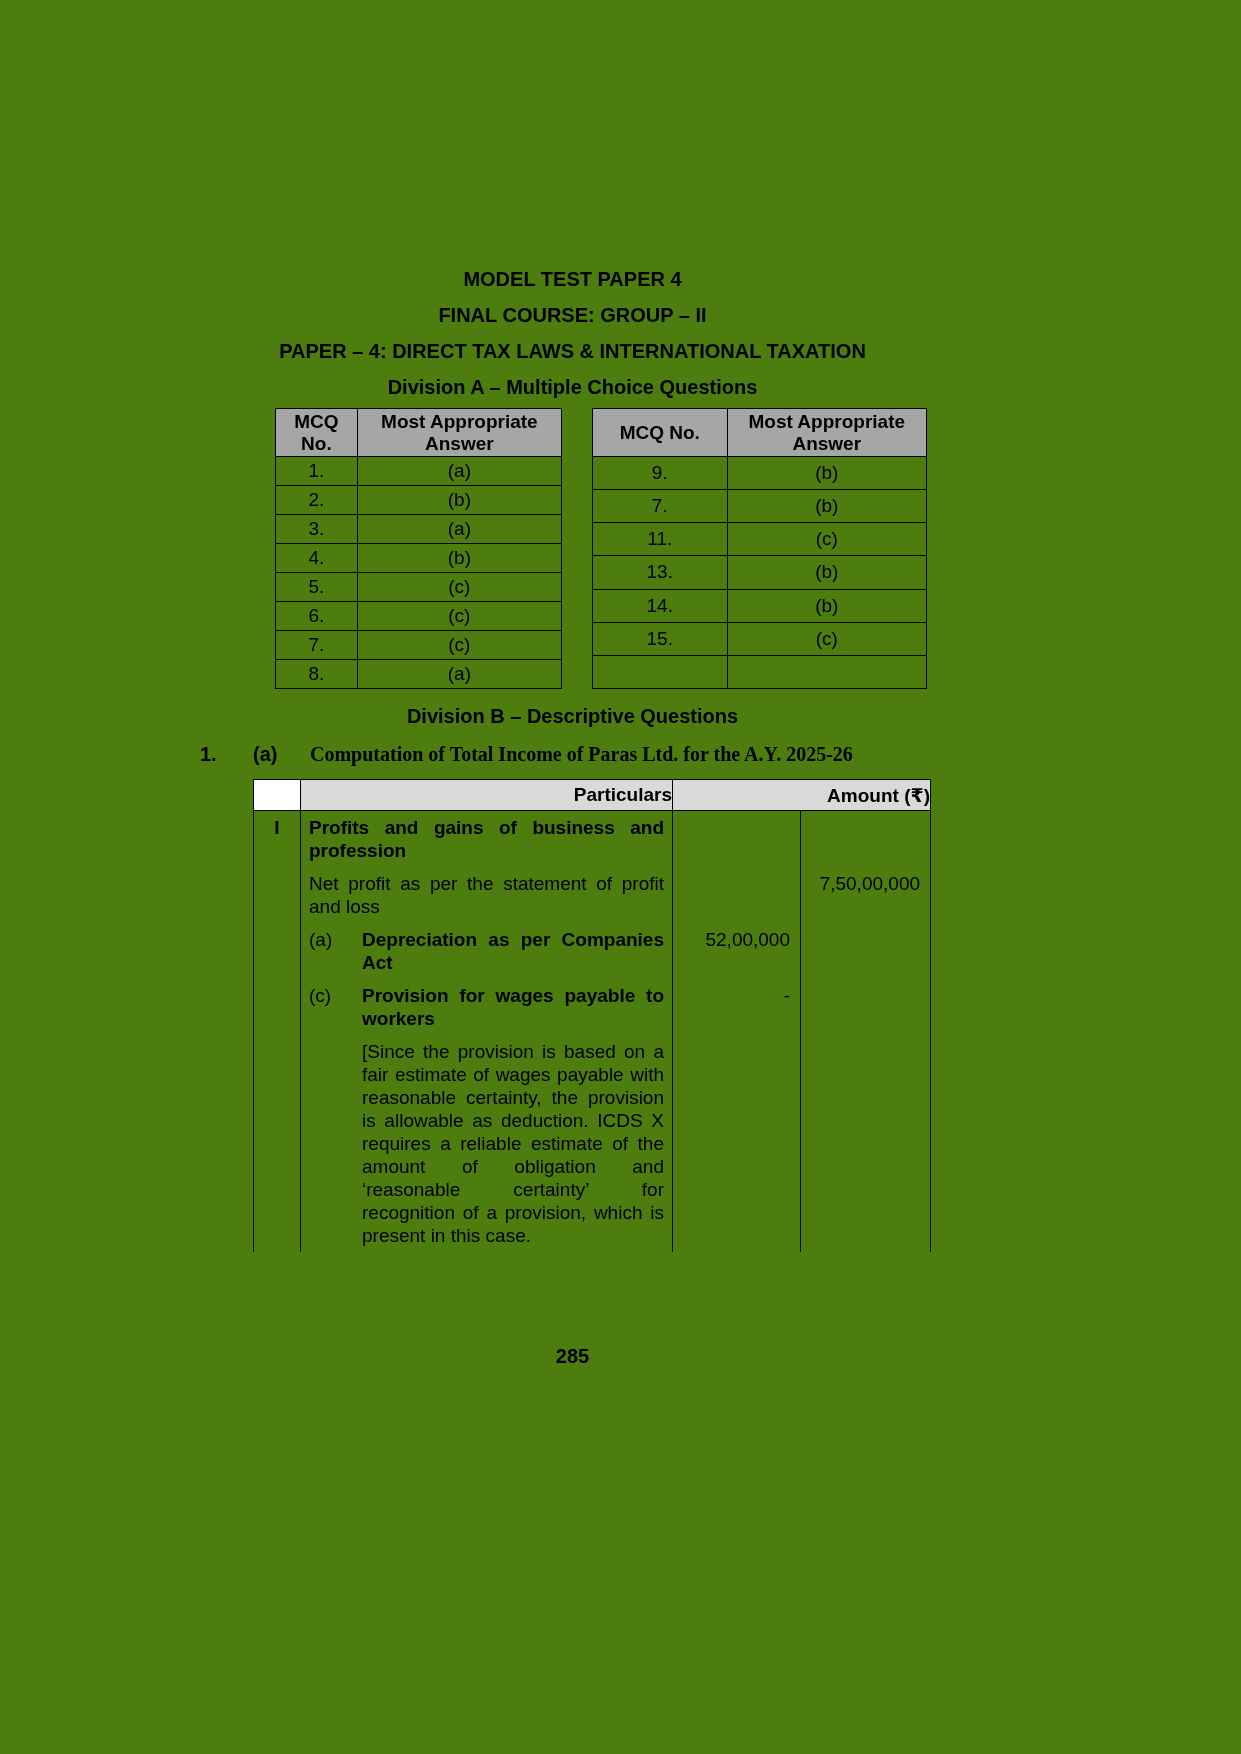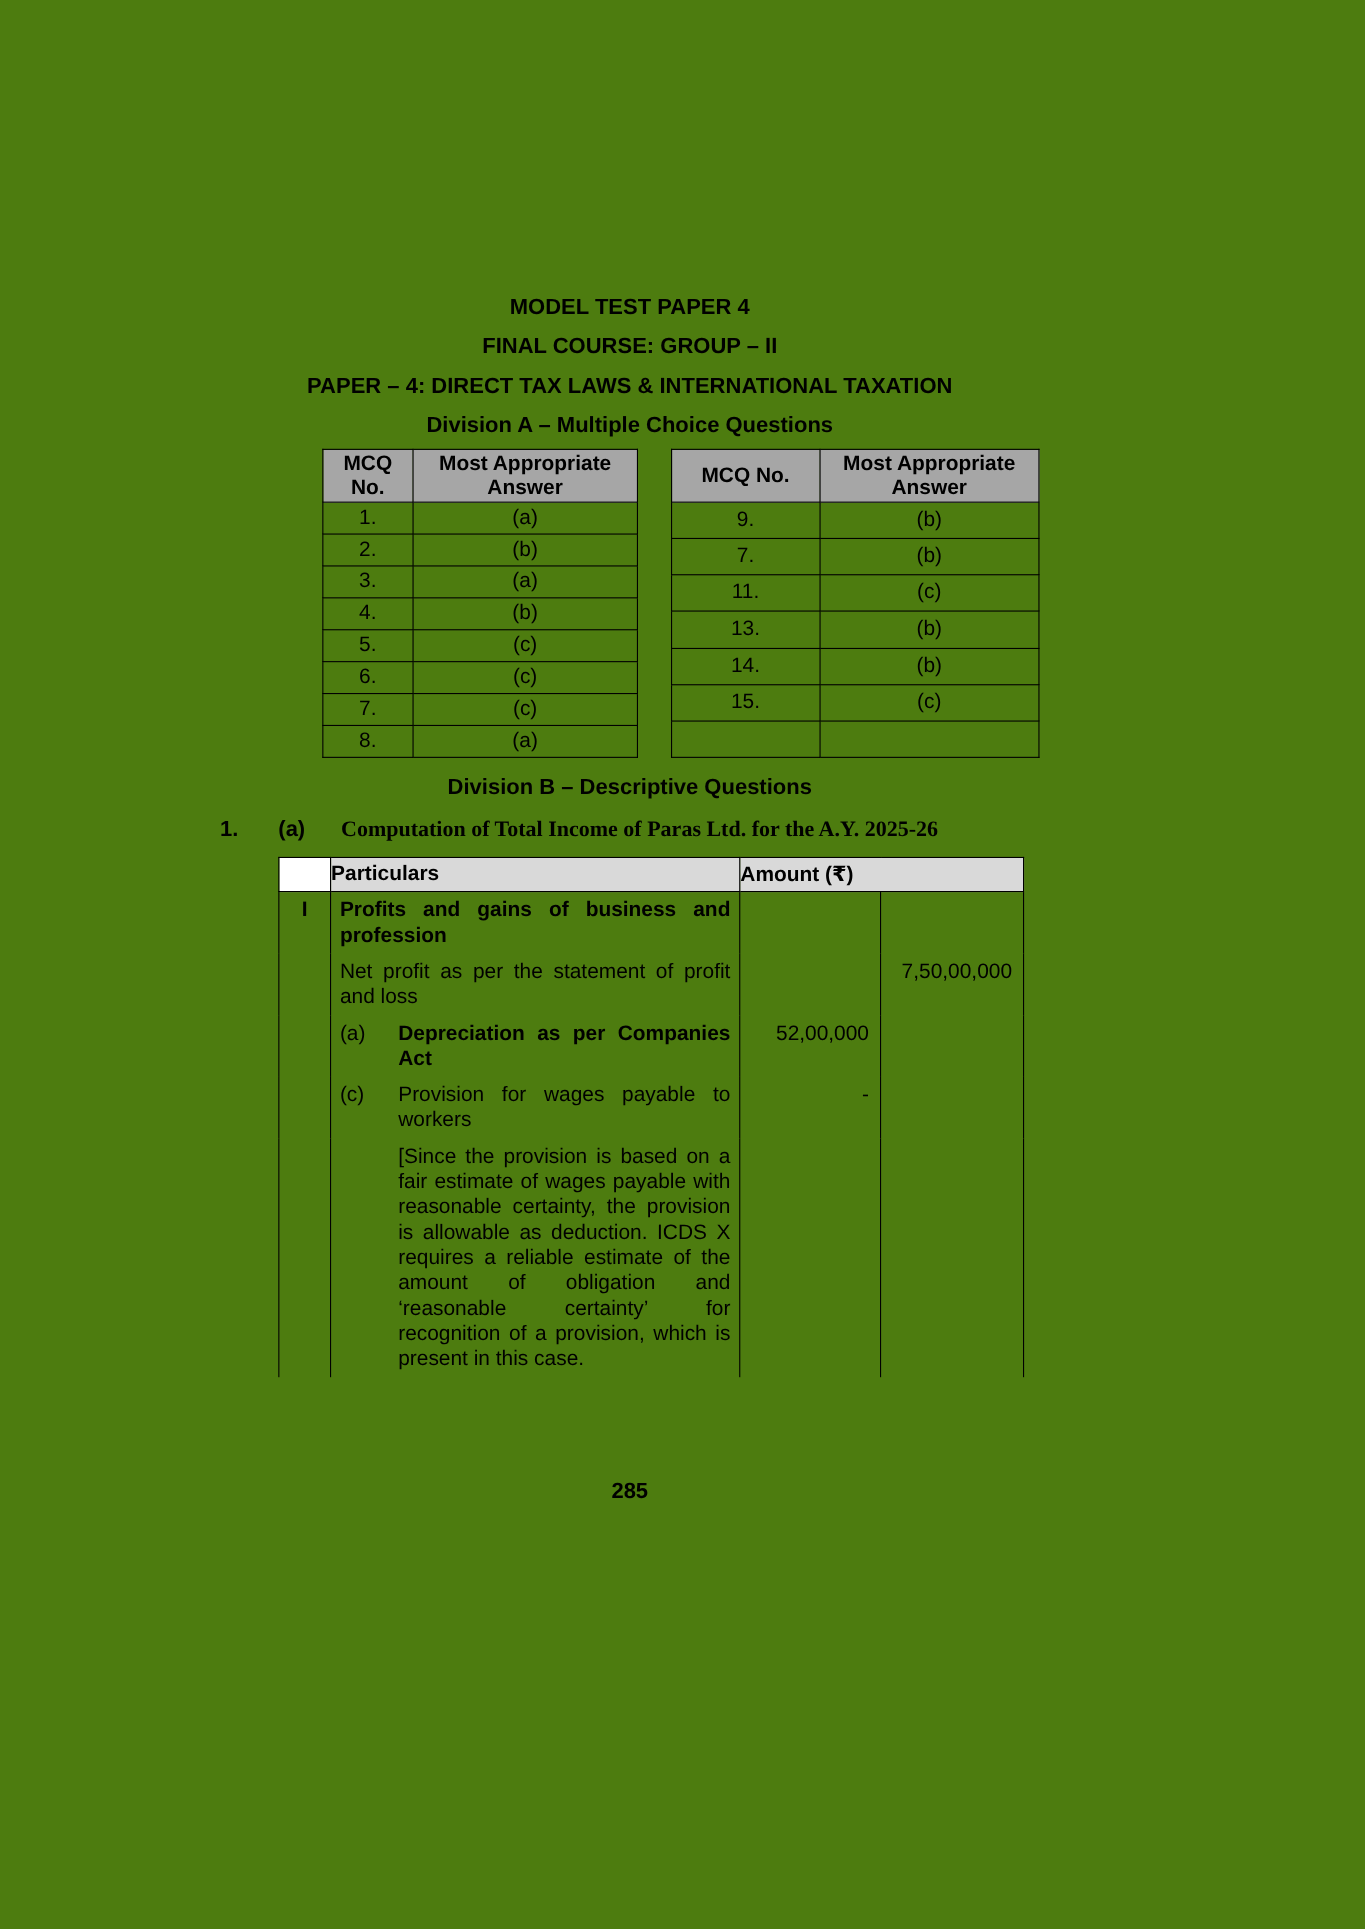--- a/index.html
+++ b/index.html
@@ -30,21 +30,20 @@
     margin-bottom: 14px;
   }
   .heading.division-a { margin-top: 2px; margin-bottom: 10px; }
 
   
   .mcq-wrap {
     display: flex;
     gap: 30px;
     margin-left: 75px;
     margin-top: 6px;
-    justify-content: flex-end;
   }
   table { border-collapse: collapse; }
   .mcq-table th, .mcq-table td {
     border: 1px solid #000;
     font-size: 19px;
     text-align: center;
     vertical-align: middle;
   }
   .mcq-table th {
     background: #a6a6a6;
@@ -84,21 +83,21 @@
     table-layout: fixed;
   }
   .comp-table col.c-sl   { width: 47px; }
   .comp-table col.c-part { width: 372px; }
   .comp-table col.c-a1   { width: 128px; }
   .comp-table col.c-a2   { width: 130px; }
   .comp-table thead th {
     border: 1px solid #000;
     font-size: 19px;
     font-weight: bold;
-    text-align: left;
+    text-align: right;
     height: 31px;
     background: #d9d9d9;
     vertical-align: middle;
   }
   .comp-table thead th.sl-head { background: #ffffff; }
   .comp-table tbody td {
     border-left: 1px solid #000;
     border-right: 1px solid #000;
     font-size: 19px;
     line-height: 23px;
@@ -278,21 +277,21 @@
               </div>
             </td>
             <td class="amt">52,00,000</td>
             <td class="amt"></td>
           </tr>
           <tr>
             <td class="sl"></td>
             <td class="part">
               <div class="pwrap labeled">
                 <span class="plabel">(c)</span>
-                <div class="ptext"><span style="font-weight: normal;">Provision for wages payable to workers</span></div>
+                <div class="ptext"><span style="font-weight: bold;">Provision for wages payable to workers</span></div>
               </div>
             </td>
             <td class="amt">-</td>
             <td class="amt"></td>
           </tr>
           <tr>
             <td class="sl"></td>
             <td class="part">
               <div class="pwrap indented">
                 <div class="ptext"><span>[Since the provision is based on a fair estimate of wages payable with reasonable certainty, the provision is allowable as deduction. ICDS X requires a reliable estimate of the amount of obligation and ‘reasonable certainty’ for recognition of a provision, which is present in this case.</span></div>

